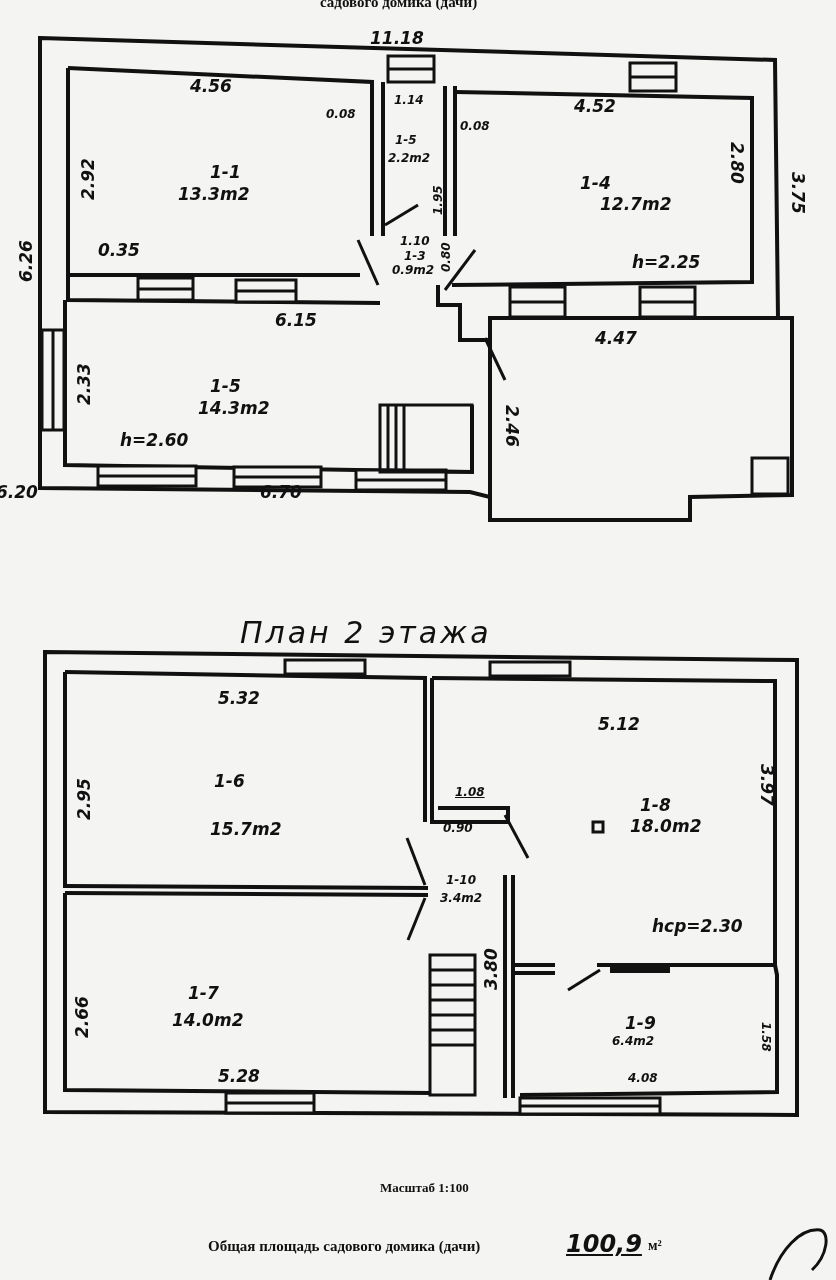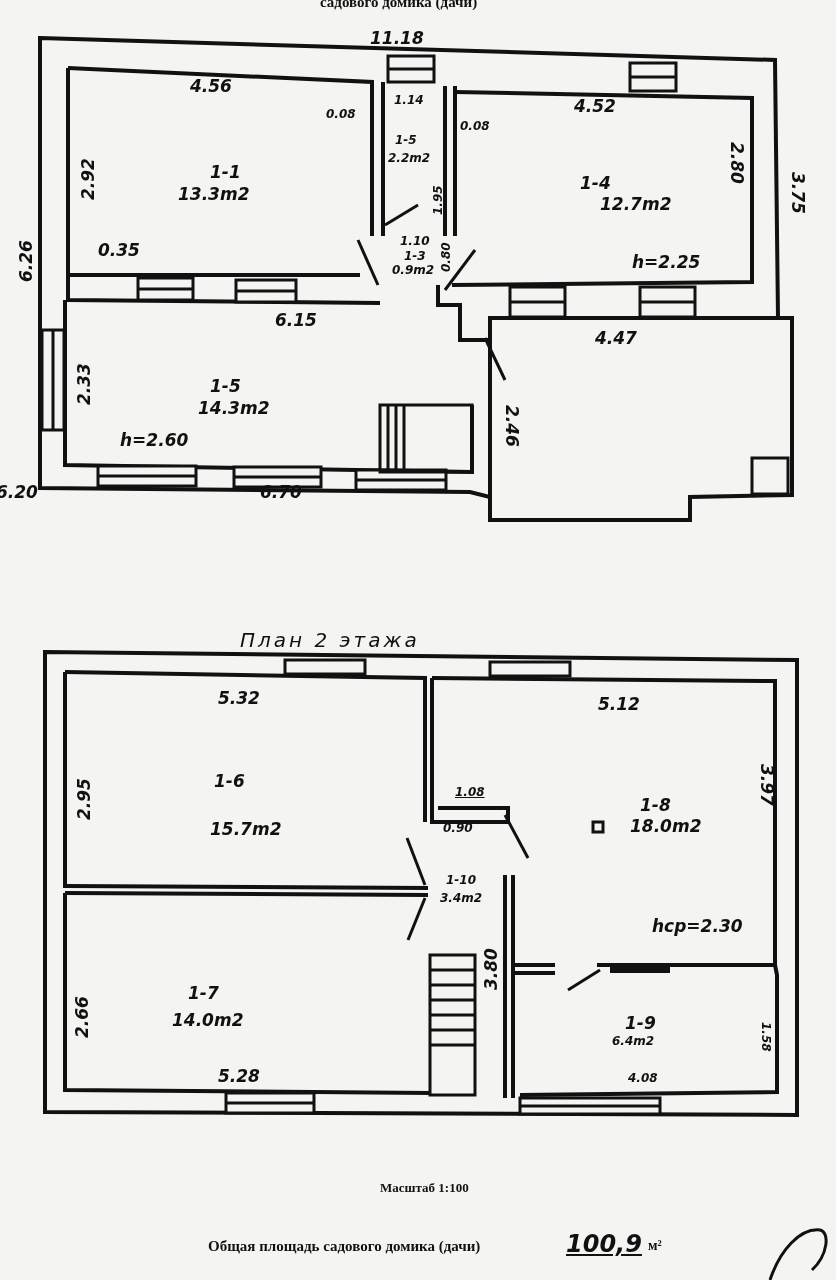--- a/index.html
+++ b/index.html
@@ -7,21 +7,21 @@
          font-family:"DejaVu Sans", sans-serif; color:#111; }
   svg { position:absolute; left:0; top:0; }
   .wall { fill:none; stroke:#111; stroke-width:4; stroke-linejoin:miter; }
   .thin { fill:none; stroke:#111; stroke-width:3; }
   .win { fill:#f4f4f2; stroke:#111; stroke-width:3; }
   .lbl { position:absolute; font-family:"DejaVu Sans", sans-serif; font-style:italic; font-weight:bold;
          font-size:17px; color:#111; white-space:nowrap; line-height:1; }
   .sm { font-size:12px; }
   .vert { transform:rotate(-90deg); transform-origin:left top; }
   .vert90 { transform:rotate(90deg); transform-origin:left top; }
-  .title2 { position:absolute; left:240px; top:628px; font-size:20px; font-style:italic; letter-spacing:3px;
+  .title2 { position:absolute; left:240px; top:615px; font-size:30px; font-style:italic; letter-spacing:3px;
             font-family:"DejaVu Sans", sans-serif; }
   .print { position:absolute; font-family:"Liberation Serif", serif; font-weight:bold; color:#111; white-space:nowrap; }
   .total-value { font-family:"DejaVu Sans", sans-serif; font-style:italic; font-size:24px; text-decoration:underline; }
 </style>
 </head>
 <body>
 
 <svg width="836" height="1280">
 
   <g>
@@ -171,21 +171,21 @@
 <div class="lbl" style="left:218px;top:690px;">5.32</div>
 <div class="lbl vert" style="left:76px;top:820px;">2.95</div>
 <div class="lbl" style="left:214px;top:773px;">1-6</div>
 <div class="lbl" style="left:210px;top:795px;margin-top:26px;">15.7m2</div>
 
 <div class="lbl" style="left:188px;top:985px;">1-7</div>
 <div class="lbl" style="left:172px;top:1012px;">14.0m2</div>
 <div class="lbl vert" style="left:74px;top:1038px;">2.66</div>
 <div class="lbl" style="left:218px;top:1068px;">5.28</div>
 
-<div class="lbl" style="left:598px;top:696px;text-align:center;">5.12</div>
+<div class="lbl" style="left:598px;top:716px;text-align:center;">5.12</div>
 <div class="lbl vert90" style="left:775px;top:764px;">3.97</div>
 <div class="lbl" style="left:640px;top:797px;">1-8</div>
 <div class="lbl" style="left:630px;top:818px;">18.0m2</div>
 <div class="lbl" style="left:652px;top:918px;">hср=2.30</div>
 <div class="lbl sm" style="left:455px;top:786px;text-decoration:underline;">1.08</div>
 <div class="lbl sm" style="left:443px;top:822px;">0.90</div>
 
 <div class="lbl sm" style="left:446px;top:874px;">1-10</div>
 <div class="lbl sm" style="left:440px;top:892px;">3.4m2</div>
 <div class="lbl vert" style="left:483px;top:990px;">3.80</div>

